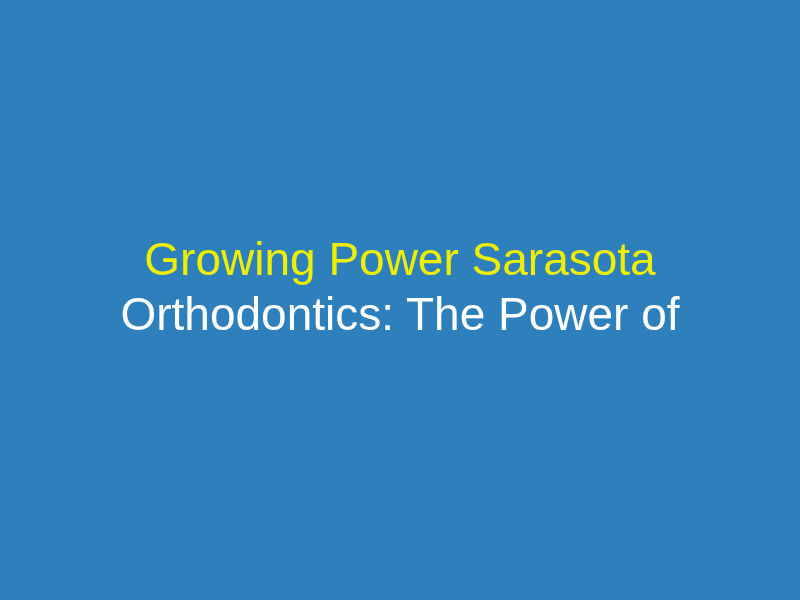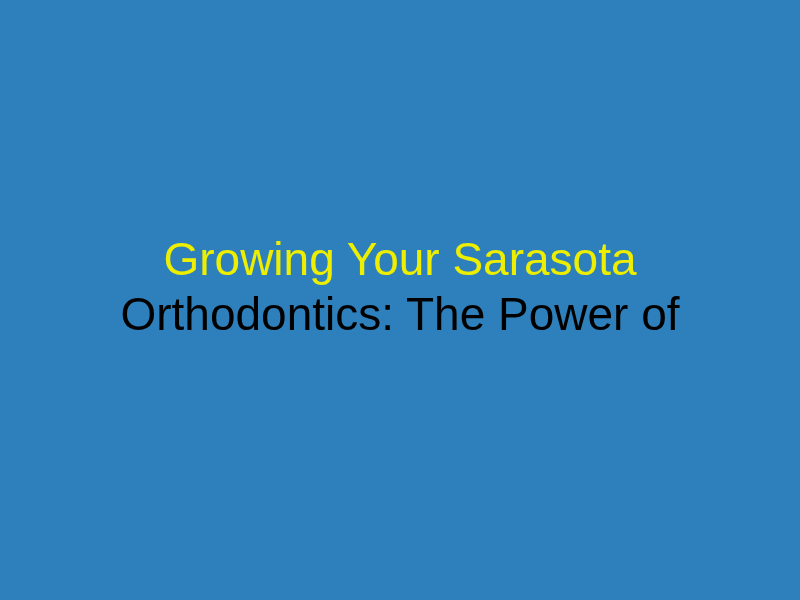--- a/index.html
+++ b/index.html
@@ -55,19 +55,19 @@
     -webkit-font-smoothing: antialiased;
   }
 </style>
 </head>
 <body>
 
 <div class="card" style="background-color: rgb(46, 128, 188);">
 
   <div class="title-block">
 
-    <span class="title-line" style="color: rgb(237, 238, 0);">Growing Your Sarasota</span>
+    <span class="title-line" style="color: rgb(237, 238, 0);">Growing Power Sarasota</span>
 
-    <span class="title-line" style="color: #000000;">Orthodontics: The Power of</span>
+    <span class="title-line" style="color: #ffffff;">Orthodontics: The Power of</span>
 
   </div>
 
 </div>
 
 </body></html>

